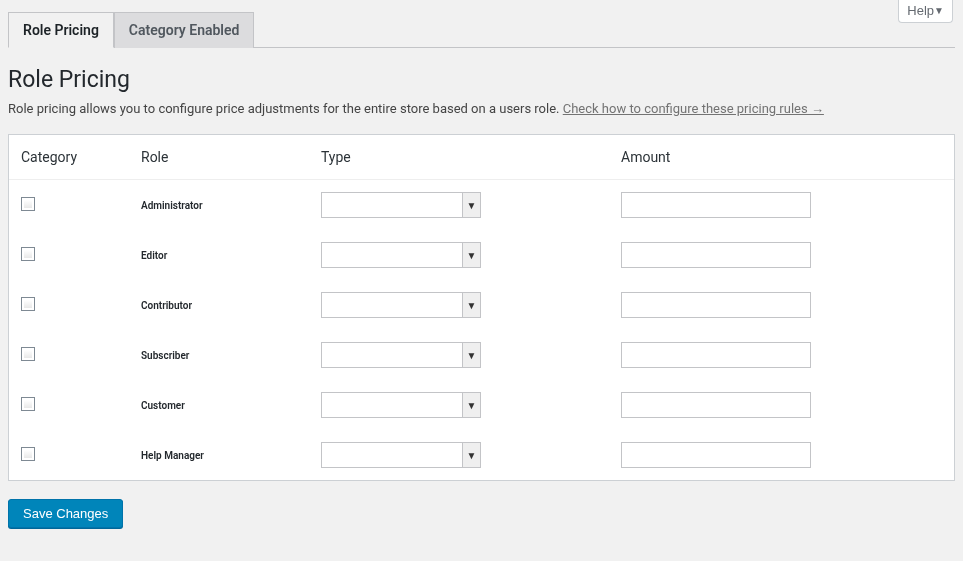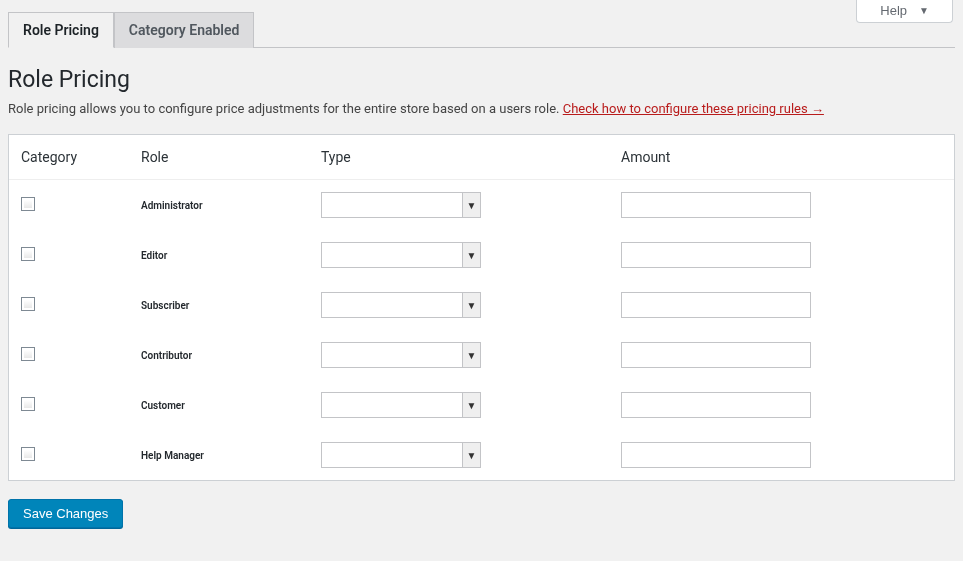--- a/index.html
+++ b/index.html
@@ -17,27 +17,27 @@
     .help-wrap {
       position: absolute;
       top: 0;
       right: 10px;
     }
     .help-btn {
       background: #fff;
       border: 1px solid #ccd0d4;
       border-top: none;
       border-radius: 0 0 4px 4px;
-      padding: 3px 23px 4px;
+      padding: 3px 8px 4px;
       font-size: 13px;
       color: #646970;
       cursor: pointer;
       display: flex;
       align-items: center;
-      gap: 12px;
+      gap: 0;
     }
     .help-btn .caret {
       font-size: 10px;
     }
     .tabs {
       display: flex;
       border-bottom: 1px solid #c3c4c7;
       margin-top: 12px;
     }
     .tab {
@@ -66,21 +66,21 @@
       font-weight: 400;
       color: #23282d;
       margin: 18px 0 8px;
     }
     .desc {
       font-size: 13px;
       color: #444;
       margin-bottom: 18px;
     }
     .desc a {
-      color: #b91c1c;
+      color: #737373;
       text-decoration: underline;
     }
     .panel {
       background: #fff;
       border: 1px solid #ccd0d4;
     }
     table {
       width: 100%;
       border-collapse: collapse;
     }
@@ -213,27 +213,27 @@
           <td class="col-amount"><input type="text" class="amount" style=""></td>
         </tr>
         <tr>
           <td class="col-enabled"><input type="checkbox" style=""></td>
           <td class="role-cell col-role">Editor</td>
           <td class="col-type"><div class="select-wrap"><select><option></option></select><div class="select-caret">▼</div></div></td>
           <td class="col-amount"><input type="text" class="amount" style=""></td>
         </tr>
         <tr>
           <td class="col-enabled"><input type="checkbox" style=""></td>
+          <td class="role-cell col-role">Contributor</td>
+          <td class="col-type"><div class="select-wrap"><select><option></option></select><div class="select-caret">▼</div></div></td>
+          <td class="col-amount"><input type="text" class="amount" style=""></td>
+        </tr>
+        <tr>
+          <td class="col-enabled"><input type="checkbox" style=""></td>
           <td class="role-cell col-role">Subscriber</td>
-          <td class="col-type"><div class="select-wrap"><select><option></option></select><div class="select-caret">▼</div></div></td>
-          <td class="col-amount"><input type="text" class="amount" style=""></td>
-        </tr>
-        <tr>
-          <td class="col-enabled"><input type="checkbox" style=""></td>
-          <td class="role-cell col-role">Contributor</td>
           <td class="col-type"><div class="select-wrap"><select><option></option></select><div class="select-caret">▼</div></div></td>
           <td class="col-amount"><input type="text" class="amount" style=""></td>
         </tr>
         <tr>
           <td class="col-enabled"><input type="checkbox" style=""></td>
           <td class="role-cell col-role">Customer</td>
           <td class="col-type"><div class="select-wrap"><select><option></option></select><div class="select-caret">▼</div></div></td>
           <td class="col-amount"><input type="text" class="amount" style=""></td>
         </tr>
         <tr>

